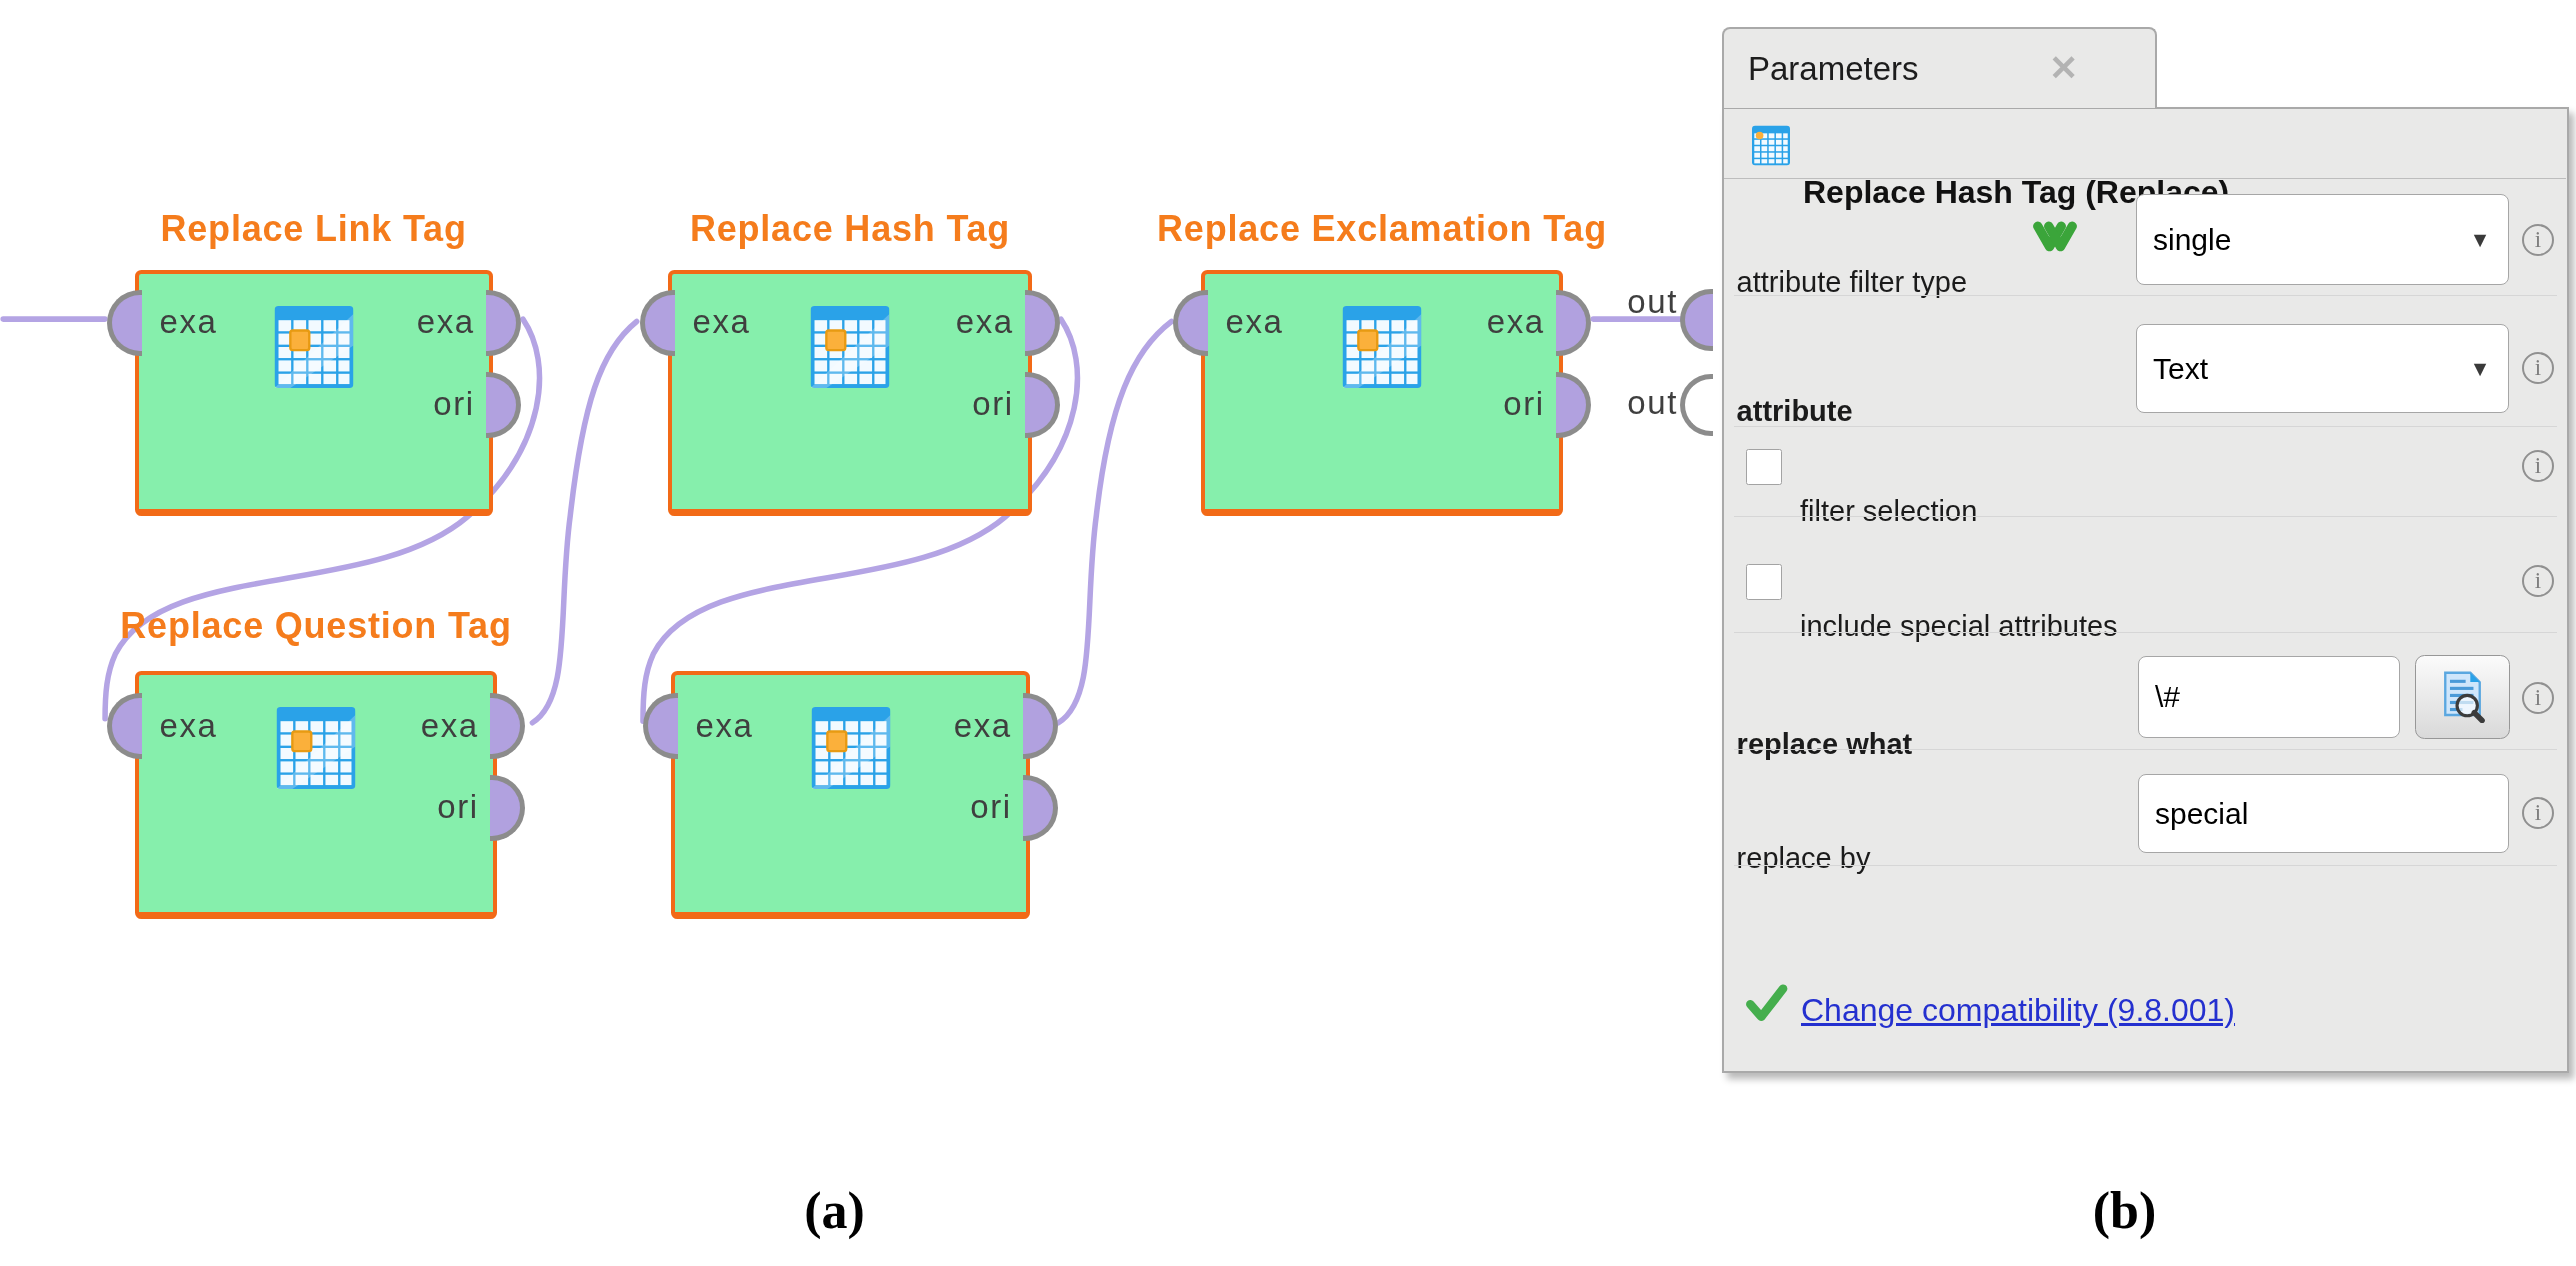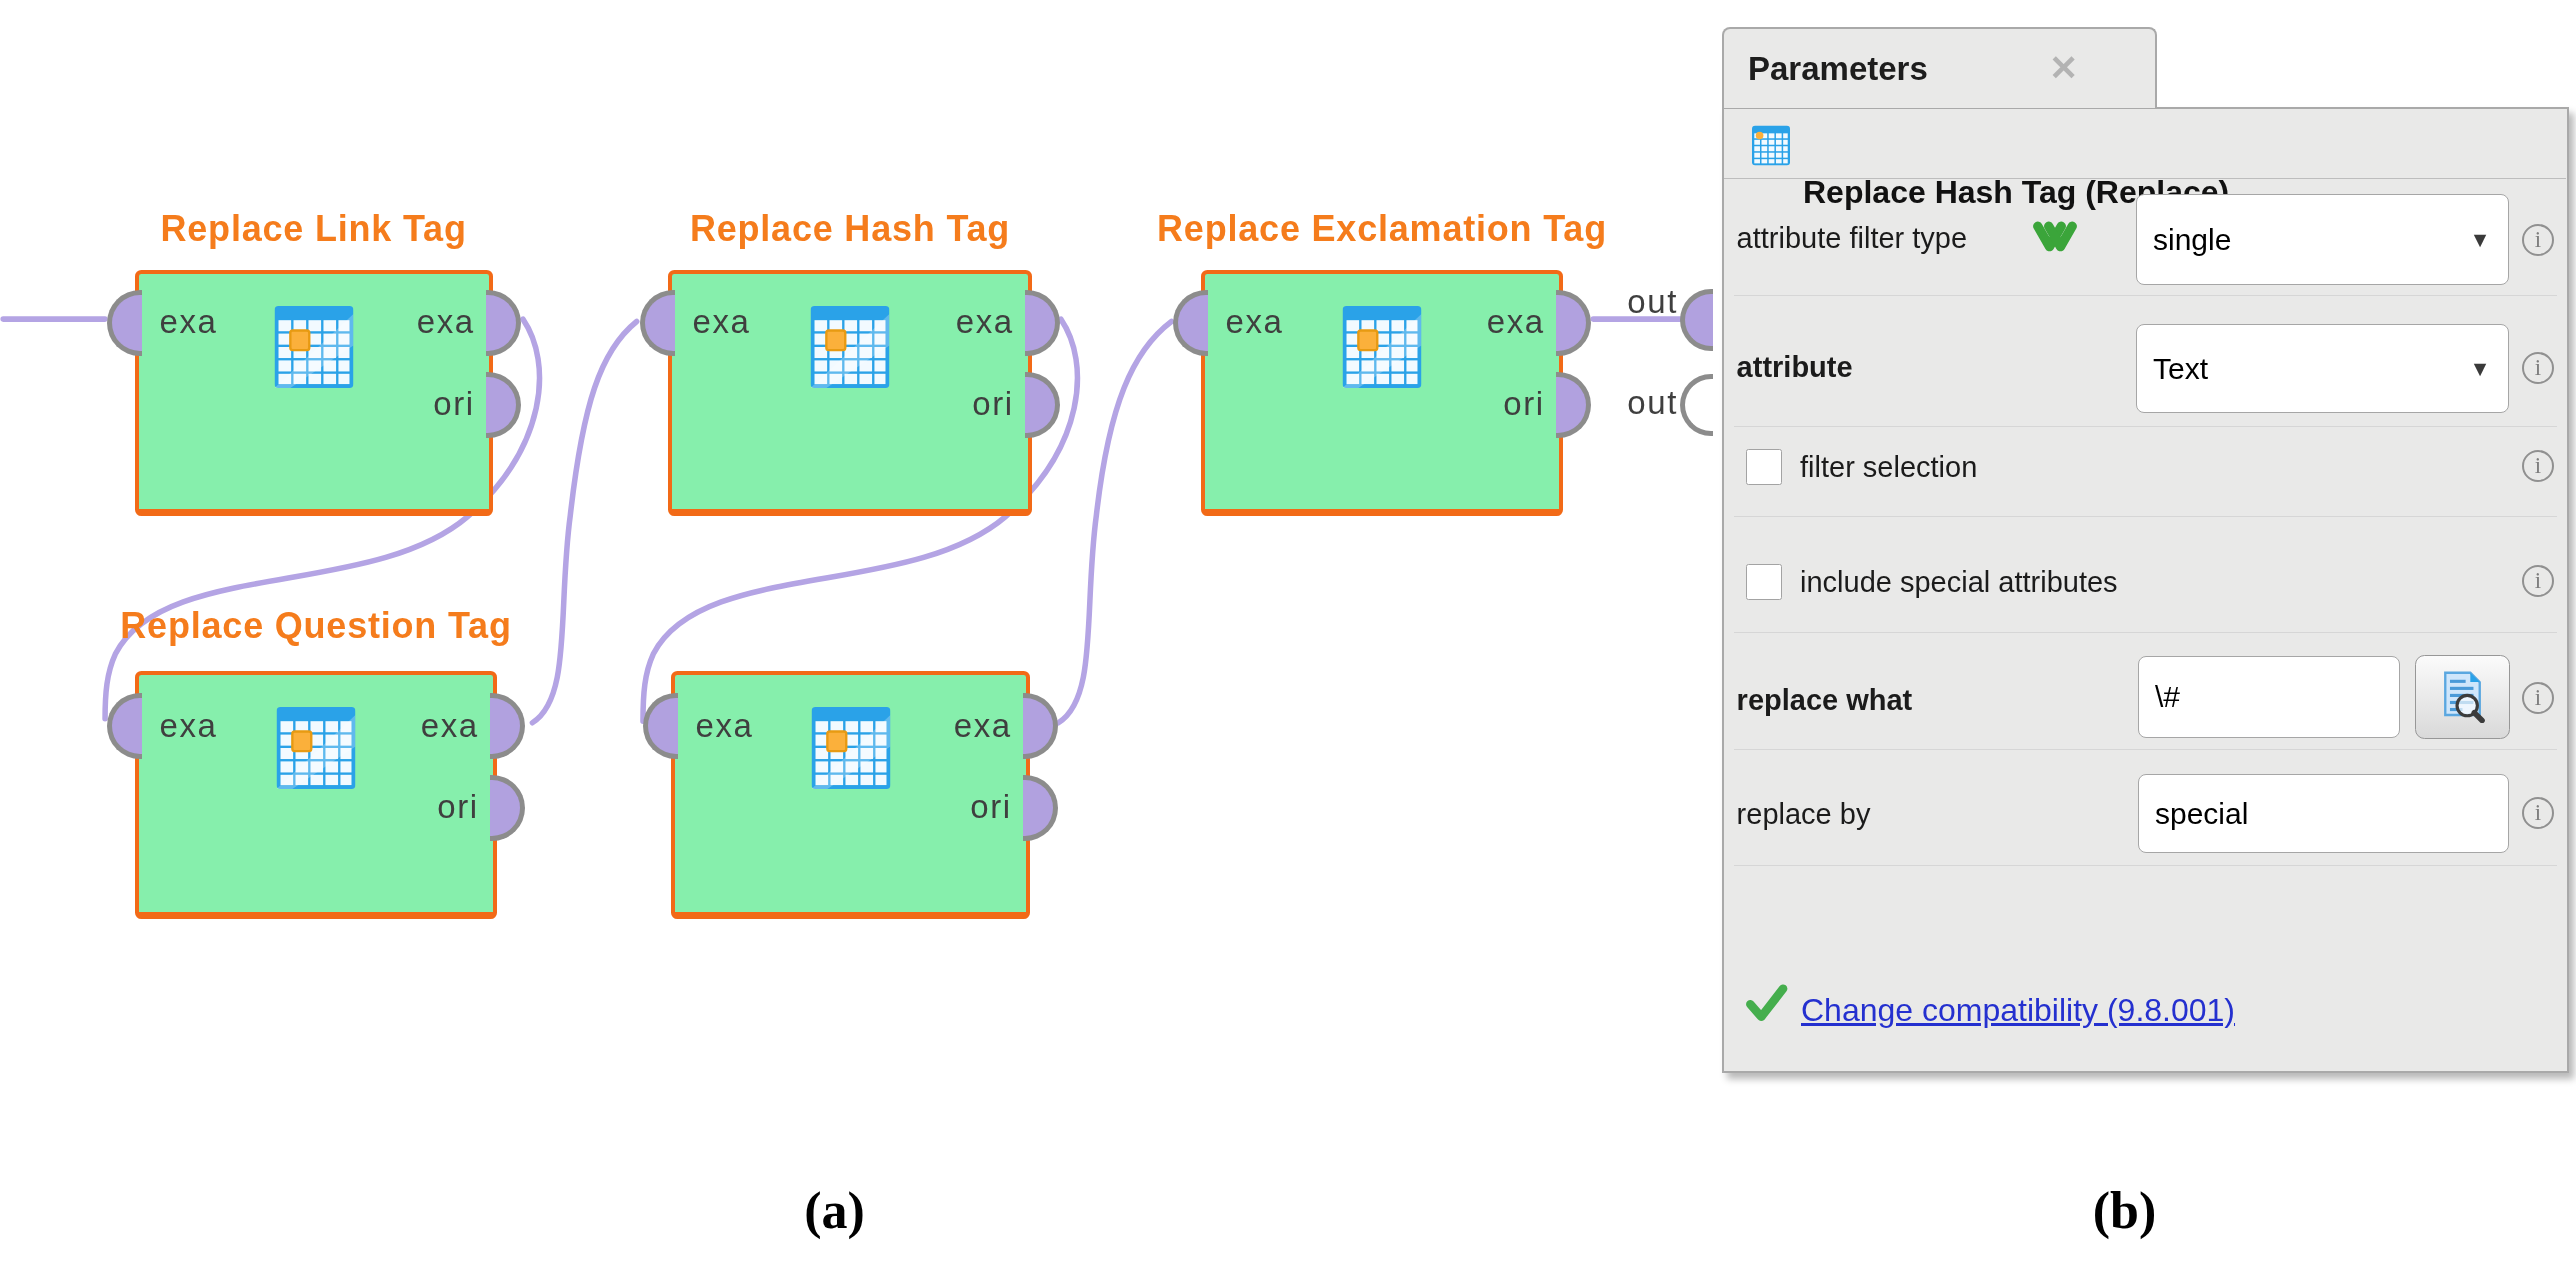--- a/index.html
+++ b/index.html
@@ -38,38 +38,38 @@
     position:absolute;width:103px;text-align:right;font-size:33px;color:#3F3F3F;
     letter-spacing:1.6px;
   }
   
   .panel-tab{
     position:absolute;left:1722px;top:27px;width:435px;height:81px;
     background:#E9E9E8;border:2.4px solid #A9A9A9;border-bottom:none;
     border-radius:8px 8px 0 0;box-sizing:border-box;z-index:3;
   }
   .panel-tab-label{
-    position:absolute;left:24px;top:20.5px;font-size:33px;font-weight:bold;color:#1d1d1d;
+    position:absolute;left:24px;top:20.5px;font-size:33px;font-weight:normal;color:#1d1d1d;
   }
   .panel-close{
     position:absolute;left:325px;top:19px;font-size:35px;color:#B3B3B3;font-weight:bold;
   }
   .panel-body{
     position:absolute;left:1722px;top:107px;width:847px;height:966px;
     background:#E9E9E8;border:2.4px solid #A9A9A9;box-sizing:border-box;z-index:2;
     box-shadow:4.7px 5.5px 7.1px rgba(0,0,0,0.28);
   }
   .sep{position:absolute;left:9.5px;width:823px;height:0;border-top:1.6px solid #D6D6D6;}
   .sep-header{left:0;width:842px;border-top:1.6px solid #BDBDBD;}
   .hdr-title{
     position:absolute;left:79px;top:25px;font-size:32px;font-weight:bold;color:#111;
     white-space:nowrap;
     margin-top:40px;
   }
-  .row-label{position:absolute;left:12.6px;font-size:29px;color:#1b1b1b;white-space:nowrap;}
+  .row-label{position:absolute;left:12.6px;font-size:29px;color:#1b1b1b;white-space:nowrap;margin-top:44px;}
   .row-label.bold{font-weight:bold;}
   .field{
     position:absolute;background:#ffffff;border:1.6px solid #A6A6A6;border-radius:8px;
     box-sizing:border-box;display:flex;align-items:center;padding-left:16px;
     font-size:30px;color:#000;
   }
   .caret{
     position:absolute;right:17.4px;top:50%;transform:translateY(-50%);
     font-size:21.3px;color:#3a3a3a;
   }

